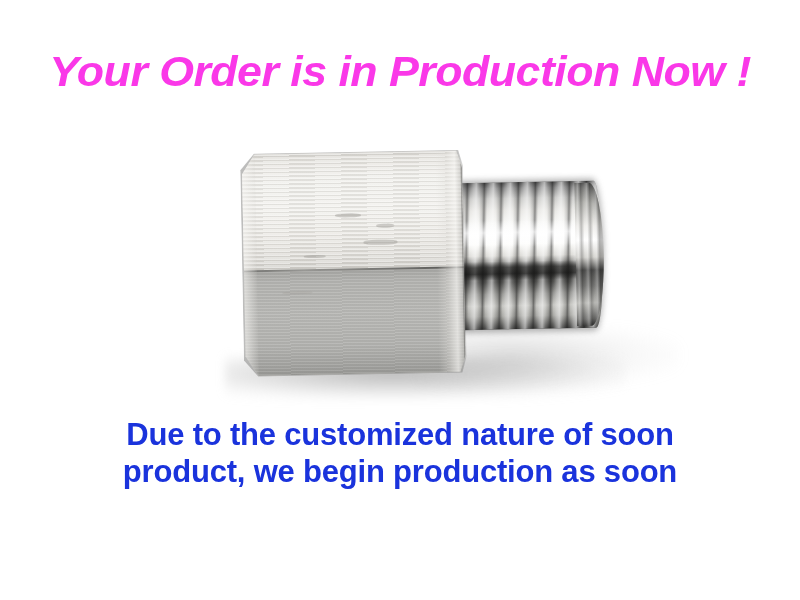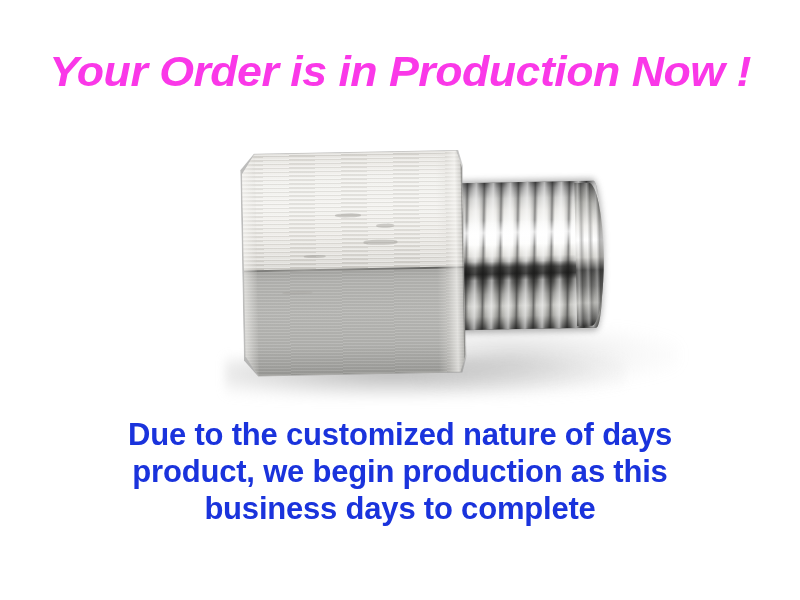--- a/index.html
+++ b/index.html
@@ -395,18 +395,17 @@
         <div class="hex-mark" style="left:62%;top:33%;width:18px;height:4px;"></div>
         <div class="hex-mark" style="left:30%;top:46%;width:22px;height:3px;"></div>
         <div class="hex-mark" style="left:20%;top:62%;width:30px;height:3px;opacity:.5;"></div>
       </div>
 
       <div class="hex-outline"></div>
     </div>
   </div>
 
   <div id="bodytext">
-    <span class="line">Due to the customized nature of days</span>
-    <span class="line">product, we begin production as this</span>
-    <span class="line">business days to complete</span>
+    <span class="line">Due to the customized nature of soon</span>
+    <span class="line">product, we begin production as soon</span>
   </div>
 
 </div>
 
 </body></html>

